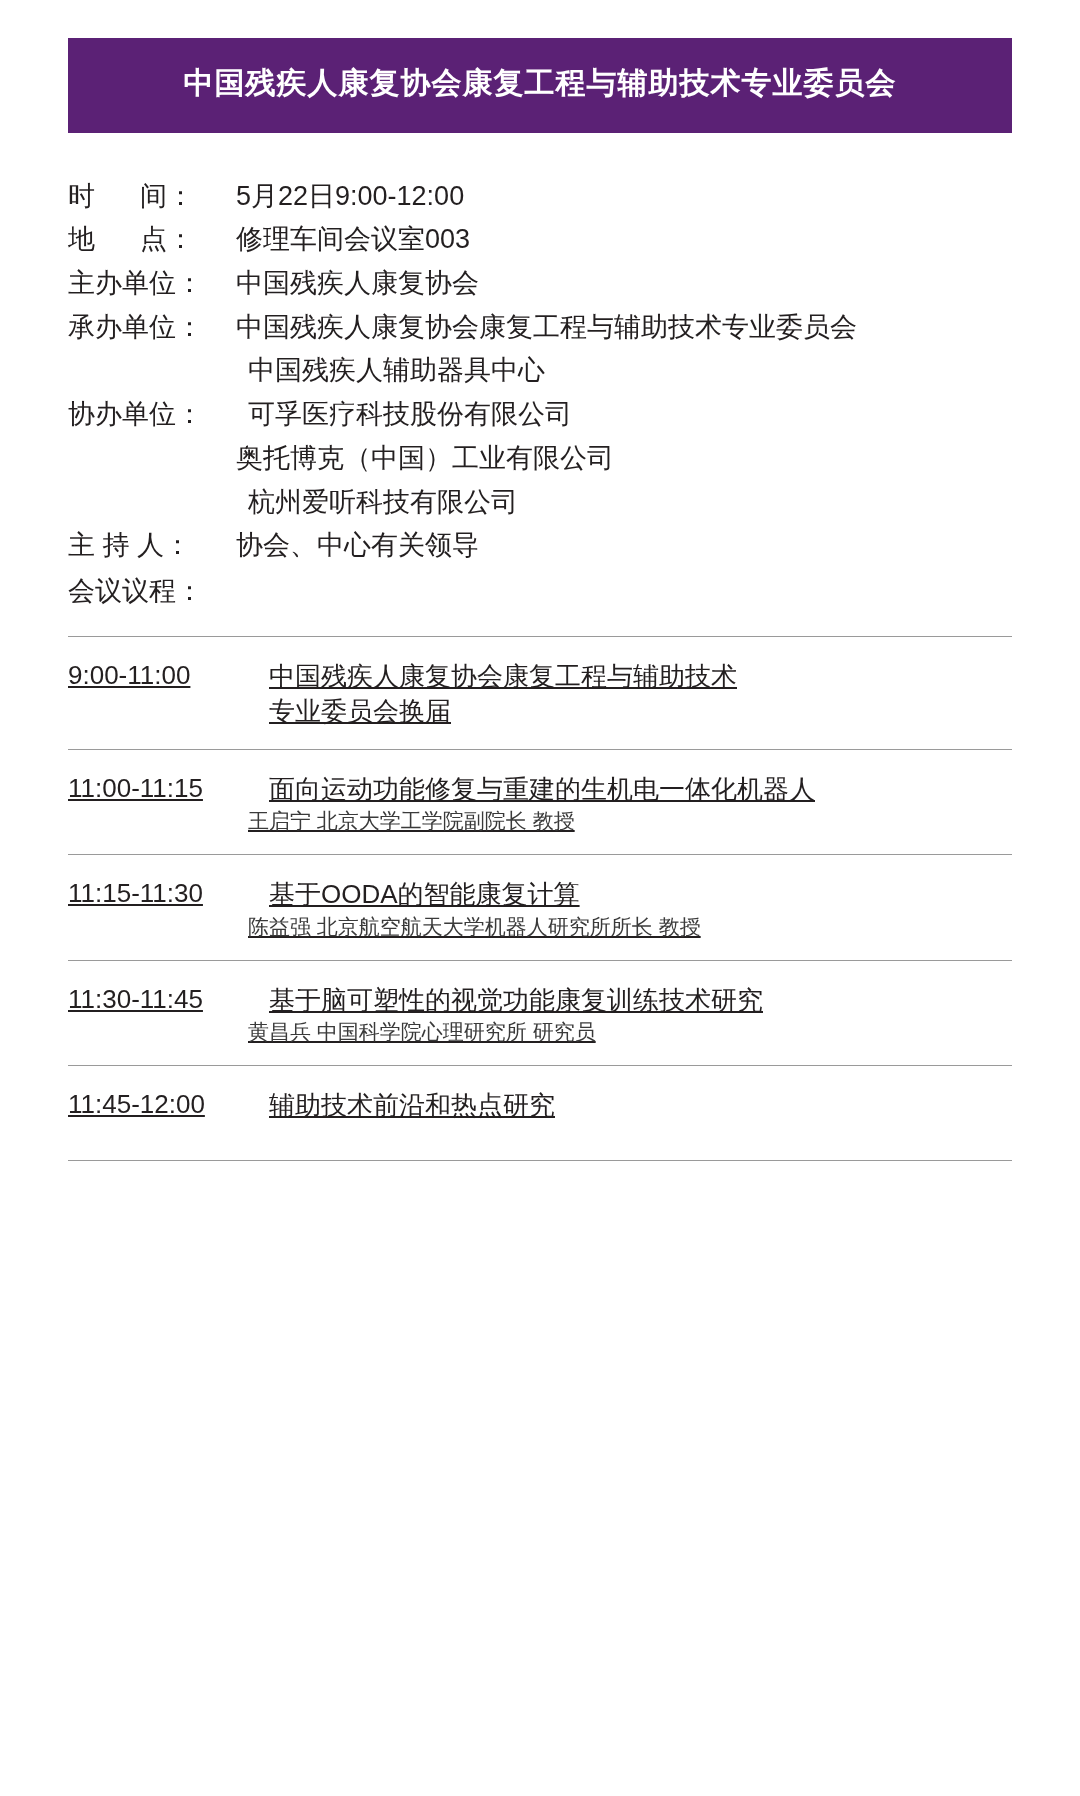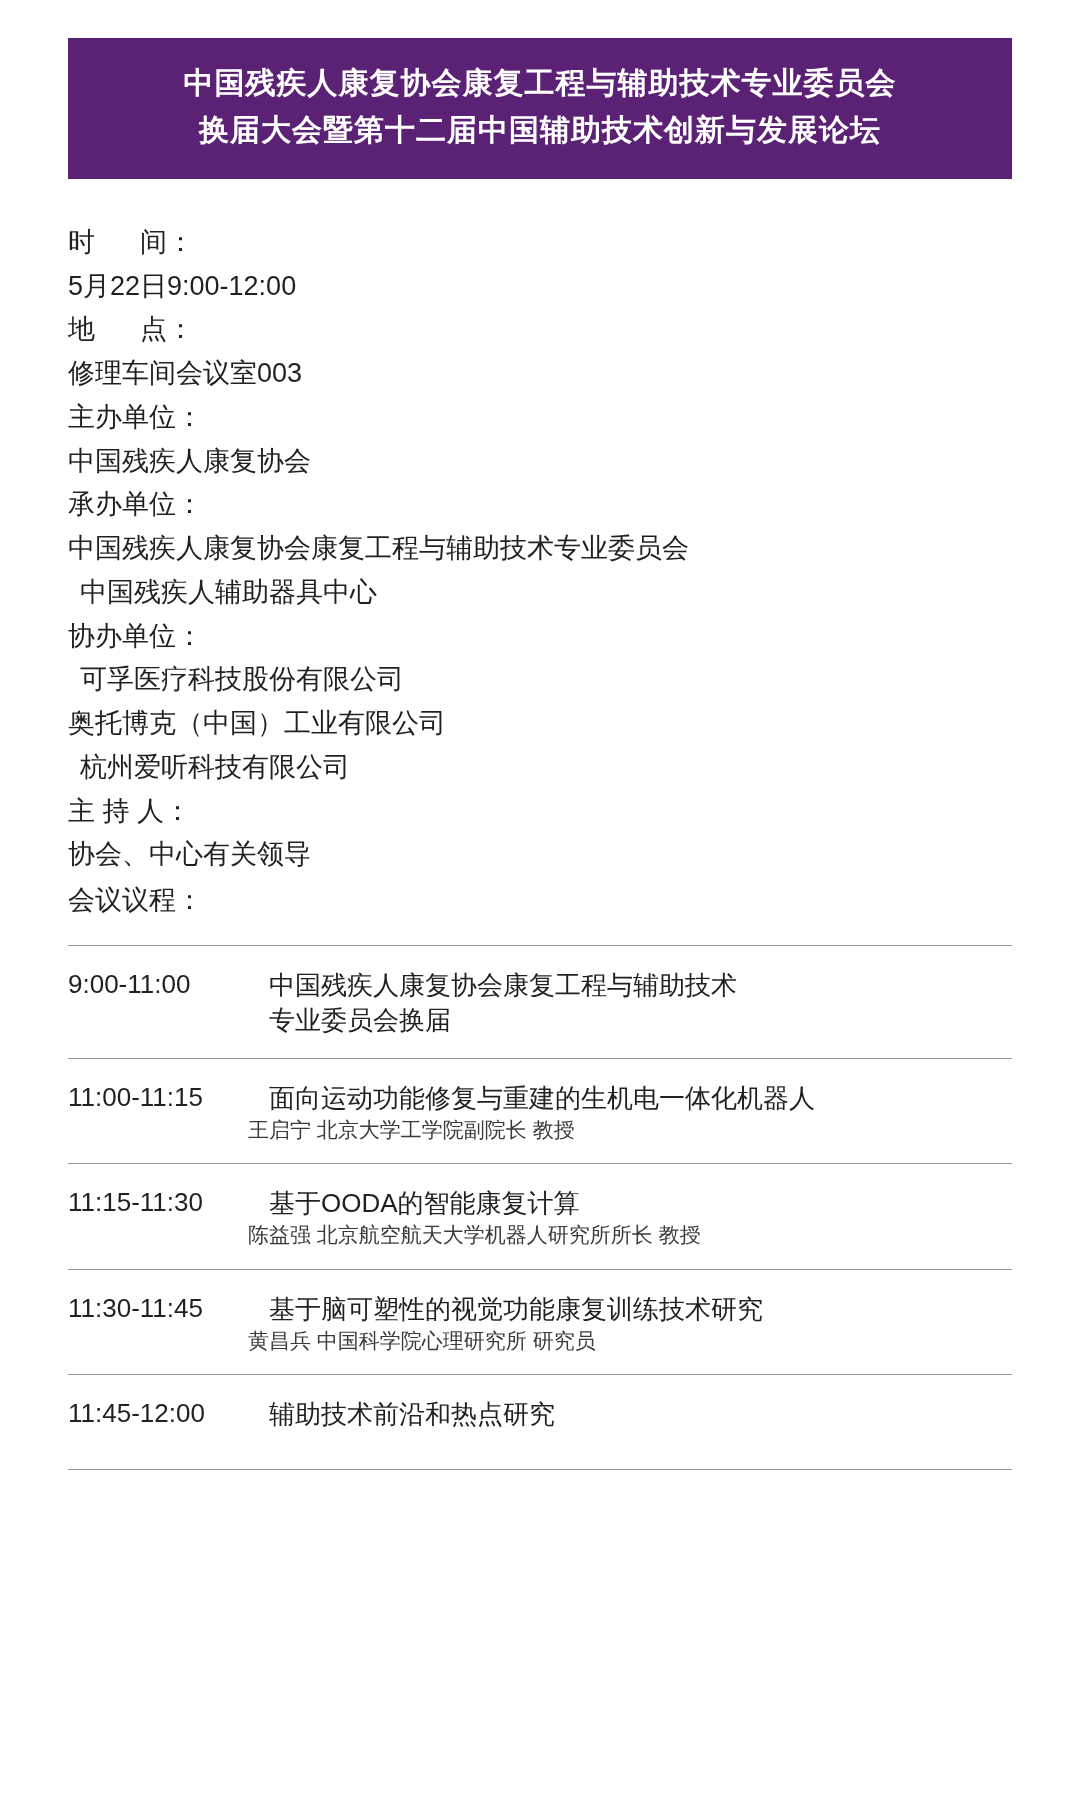--- a/index.html
+++ b/index.html
@@ -39,21 +39,20 @@
   }
   
   .info {
     margin-top: 42px;
     font-size: 27px;
     line-height: 1.62;
   }
   .info-row {
     display: flex;
     align-items: flex-start;
-    flex-direction: column;
   }
   .info-label {
     flex: 0 0 auto;
     width: 168px;
     white-space: pre;
     letter-spacing: 0px;
   }
   .info-values {
     flex: 1 1 auto;
   }
@@ -71,20 +70,21 @@
   .agenda {
     margin-top: 22px;
     border-top: 1px solid #9a9a9a;
   }
   .agenda-row {
     display: flex;
     align-items: flex-start;
     border-bottom: 1px solid #9a9a9a;
     padding: 22px 0 20px 0;
     min-height: 52px;
+    text-decoration: underline;
   }
   .agenda-time {
     flex: 0 0 auto;
     width: 180px;
     font-size: 26px;
     line-height: 1.3;
     white-space: nowrap;
     color: #231f20;
   }
   .agenda-body {
@@ -106,21 +106,20 @@
     line-height: 1.3;
   }
 </style>
 </head>
 <body>
 
 <div class="page">
 
   <div class="banner">
     <div class="banner-line">中国残疾人康复协会康复工程与辅助技术专业委员会</div>
-    <div class="banner-line">换届大会暨第十二届中国辅助技术创新与发展论坛</div>
   </div>
 
   <div class="info">
 
     <div class="info-row">
       <div class="info-label">时      间：</div>
       <div class="info-values">
         <div class="info-value">5月22日9:00-12:00</div>
       </div>
     </div>

